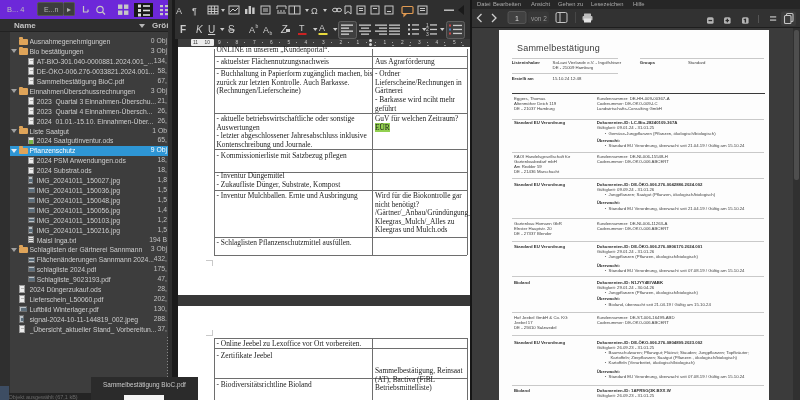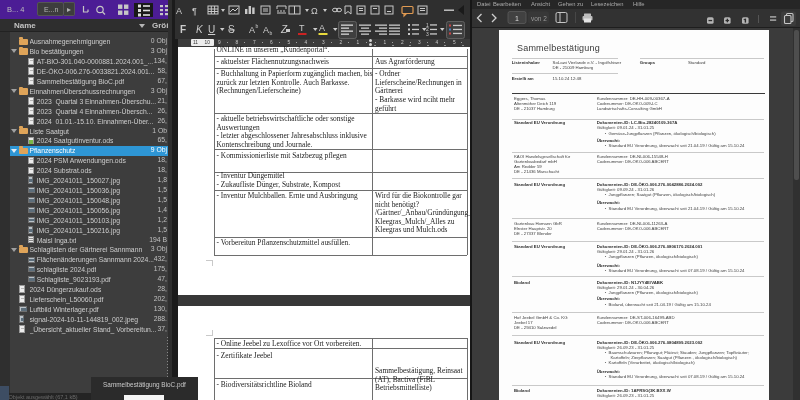--- a/index.html
+++ b/index.html
@@ -1,19 +1,19 @@
 <!DOCTYPE html>
 <html><head><meta charset="utf-8">
 <style>
 html,body{margin:0;padding:0}
 #root{position:relative;width:800px;height:400px;overflow:hidden;background:#2a2a2a;font-family:"Liberation Sans",sans-serif}
 #root *{position:absolute;box-sizing:border-box}
 
 #fm{left:0;top:0;width:178px;height:400px;background:#3d3d3d}
-#fmtab{left:0;top:0;width:178px;height:19px;background:#4c1d95}
+#fmtab{left:0;top:0;width:178px;height:19px;background:#6d28d9}
 #fmhead{left:0;top:19px;width:178px;height:13px;background:#2e2e2e;border-bottom:1px solid #222}
 #fmhead .h{color:#c3c3c3;font-size:8px;font-weight:bold;top:2px}
 #fmlist{left:0;top:32px;width:178px;height:361px;background:#3d3d3d}
 #fmgut{left:0;top:32px;width:10px;height:361px;background:#2f2f2f}
 .row{left:10px;width:158px;height:10.1px;overflow:hidden}
 .row .nm{height:10px;line-height:9.4px}
 .row .nm{font-size:6.8px;color:#cdcdcd;top:0.9px;white-space:pre;letter-spacing:-0.02px}
 .row .sz{font-size:6.8px;color:#c0c0c0;right:1px;top:0.9px;white-space:nowrap;text-align:right}
 .rowsel{background:#2e96d5}
 .rowsel .nm,.rowsel .sz{color:#fff}
@@ -454,25 +454,26 @@
   <div class="tline" style="left:35.5px;top:123px;width:253.5px;height:1px"></div>
   <div class="tline" style="left:35.5px;top:141.5px;width:253.5px;height:1px"></div>
   <div class="tline" style="left:35.5px;top:188px;width:253.5px;height:1px"></div>
   <div class="tline" style="left:35.5px;top:206.5px;width:253.5px;height:1px"></div>
   <div class="doc" style="left:38.5px;top:-2.5px">ONLINE in unserem „Kundenportal“.</div>
   <div class="doc" style="left:38.5px;top:9.5px">- aktuelster Flächennutzungsnachweis</div>
   <div class="doc" style="left:197px;top:9.5px">Aus Agrarförderung</div>
   <div class="doc" style="left:38.5px;top:21.8px">- Buchhaltung in Papierform zugänglich machen, bis<br>zurück zur letzten Kontrolle. Auch Barkasse.<br>(Rechnungen/Lieferscheine)</div>
   <div class="doc" style="left:197px;top:21.8px">- Ordner<br>Lieferscheine/Rechnungen in<br>Gärtnerei<br>- Barkasse wird nciht mehr<br>geführt</div>
   <div class="doc" style="left:38.5px;top:66.5px">- aktuelle betriebswirtschaftliche oder sonstige<br>Auswertungen<br>-  letzter abgeschlossener Jahresabschluss inklusive<br>Kontenschreibung und Journale.</div>
+  <div class="doc" style="left:197px;top:66.5px">GuV für welchen Zeitraum?<br><span style="position:static;background:#92d050">EÜR</span></div>
   <div class="doc" style="left:38.5px;top:103px">- Kommissionierliste mit Satzbezug pflegen</div>
   <div class="doc" style="left:38.5px;top:123.8px">- Inventur Düngemittel<br>- Zukaufliste Dünger, Substrate, Kompost</div>
   <div class="doc" style="left:38.5px;top:143.5px">- Inventur Mulchballen. Ernte und Ausbringung</div>
   <div class="doc" style="left:197px;top:143.5px">Wird für die Biokontrolle gar<br>nicht benötigt?<br>/Gärtner/_Anbau/Gründüngung_<br>Kleegras_Mulch/_Alles zu<br>Kleegras und Mulch.ods</div>
-  <div class="doc" style="left:38.5px;top:190px">- Vorbereitun Pflanzenschutzmittel ausfüllen.</div>
+  <div class="doc" style="left:38.5px;top:190px">- Schlaglisten Pflanzenschutzmittel ausfüllen.</div>
   <div style="left:28px;top:211px;width:7px;height:6px;border-top:1px solid #c9c9c9;border-right:1px solid #c9c9c9"></div>
  </div>
  <div id="page2">
   <div class="tline" style="left:35.5px;top:32.0px;width:1px;height:62px"></div>
   <div class="tline" style="left:193.5px;top:32.0px;width:1px;height:62px"></div>
   <div class="tline" style="left:288.5px;top:32.0px;width:0.8px;height:62px"></div>
   <div class="tline" style="left:35.5px;top:32.0px;width:253.5px;height:1px"></div>
   <div class="tline" style="left:35.5px;top:42.3px;width:253.5px;height:1px"></div>
   <div class="tline" style="left:35.5px;top:71.5px;width:253.5px;height:1px"></div>
   <div class="doc" style="left:38.5px;top:33.8px">- Online Jeebel zu Lexoffice vor Ort vorbereiten.</div>

